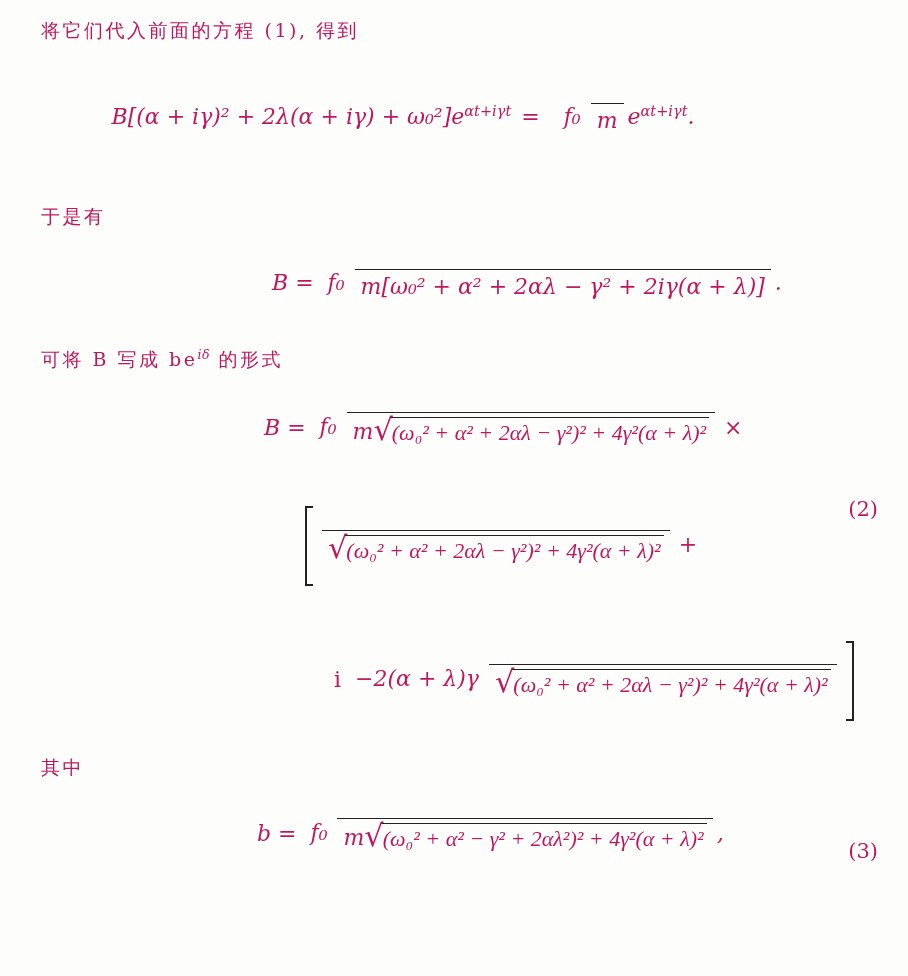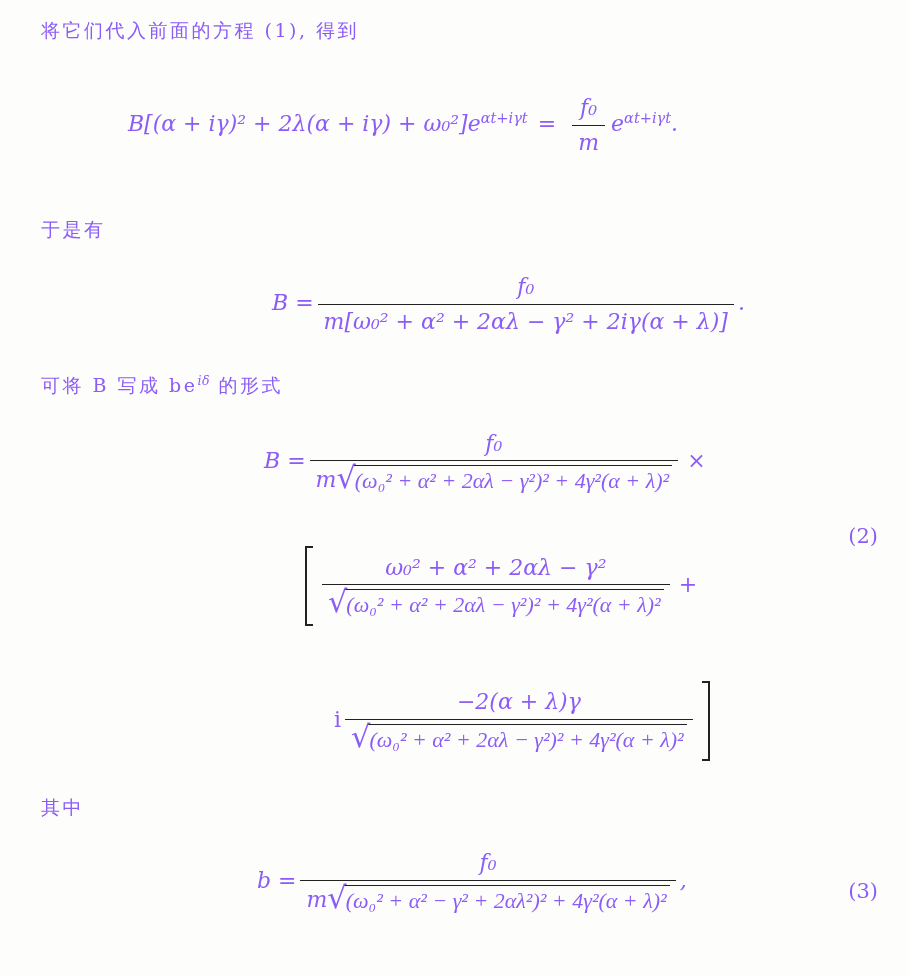--- a/index.html
+++ b/index.html
@@ -1,21 +1,21 @@
 <!DOCTYPE html>
 <html><head>
 <meta charset="utf-8">
 <style>
   html, body { margin: 0; padding: 0; background: #ffffff; }
   .page {
     position: relative;
     width: 908px;
     height: 976px;
     background: #fdfdfc;
-    color: #8b5cf6;
+    color: #be185d;
     font-family: "DejaVu Serif", "Liberation Serif", serif;
     overflow: hidden;
     box-sizing: border-box;
     padding-top: 16px;
   }
   .cjk {
     margin: 0;
     padding-left: 41px;
     font-size: 19px;
     line-height: 28px;
@@ -27,24 +27,24 @@
   .eqrow {
     white-space: pre;
     font-style: italic;
     font-size: 22px;
     line-height: 1.15;
   }
   .run { display: inline; white-space: pre; margin-top: 44px; }
   sup { font-size: 0.66em; letter-spacing: 0; }
   .frac {
     display: inline-flex;
-    flex-direction: column;
+    flex-direction: row;
     align-items: center;
     vertical-align: middle;
-    margin: 0 4px;
+    margin: 8px 4px;
     text-align: center;
   }
   .frac > .num { padding: 0 10px 4px; display: block; }
   .frac > .den {
     border-top: 1.5px solid #222;
     padding: 4px 6px 0;
     display: block;
     white-space: pre;
   }
   .sqrt { display: inline-flex; align-items: flex-start; white-space: pre; }
@@ -109,21 +109,21 @@
     <span class="run">B =</span><span class="frac"><span class="num">f₀</span><span class="den">m[ω₀² + α² + 2αλ − γ² + 2iγ(α + λ)]</span></span><span class="run">.</span>
   </div>
 
   <p class="cjk p3"><span>可将 B 写成 be</span><sup class="mvar">iδ</sup><span> 的形式</span></p>
 
   <div class="eq2block">
     <div class="eqrow eq2l1">
       <span class="run">B =</span><span class="frac"><span class="num">f₀</span><span class="den"><span>m</span><span class="sqrt"><span class="rsign">√</span><span class="rbody">(ω₀² + α² + 2αλ − γ²)² + 4γ²(α + λ)²</span></span></span></span><span class="times">×</span>
     </div>
     <div class="eqrow eq2l2">
-      <span class="brk brk-l"></span><span class="frac"><span class="num">ω₀² + α² + 2αλ − γ²</span><span class="den"><span class="sqrt"><span class="rsign">√</span><span class="rbody">(ω₀² + α² + 2αλ − γ²)² + 4γ²(α + λ)²</span></span></span></span><span class="plus">+</span>
+      <span class="brk brk-l"></span><span class="frac"><span class="den"><span class="sqrt"><span class="rsign">√</span><span class="rbody">(ω₀² + α² + 2αλ − γ²)² + 4γ²(α + λ)²</span></span></span></span><span class="plus">+</span>
     </div>
     <div class="eqrow eq2l3">
       <span class="run upright">i</span><span class="frac"><span class="num">−2(α + λ)γ</span><span class="den"><span class="sqrt"><span class="rsign">√</span><span class="rbody">(ω₀² + α² + 2αλ − γ²)² + 4γ²(α + λ)²</span></span></span></span><span class="brk brk-r"></span>
     </div>
     <span class="eqlabel">(2)</span>
   </div>
 
   <p class="cjk p4">其中</p>
 
   <div class="eq3block">

